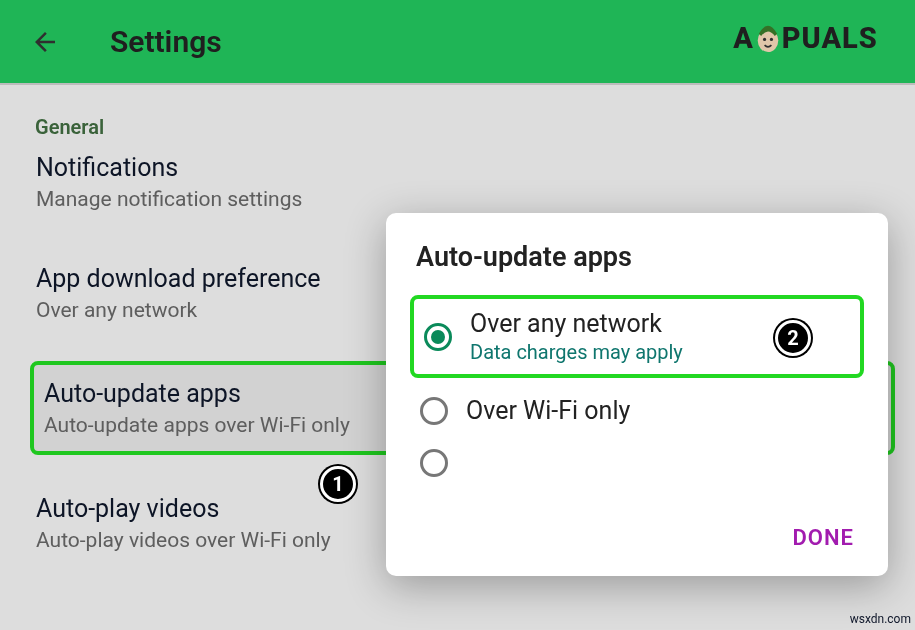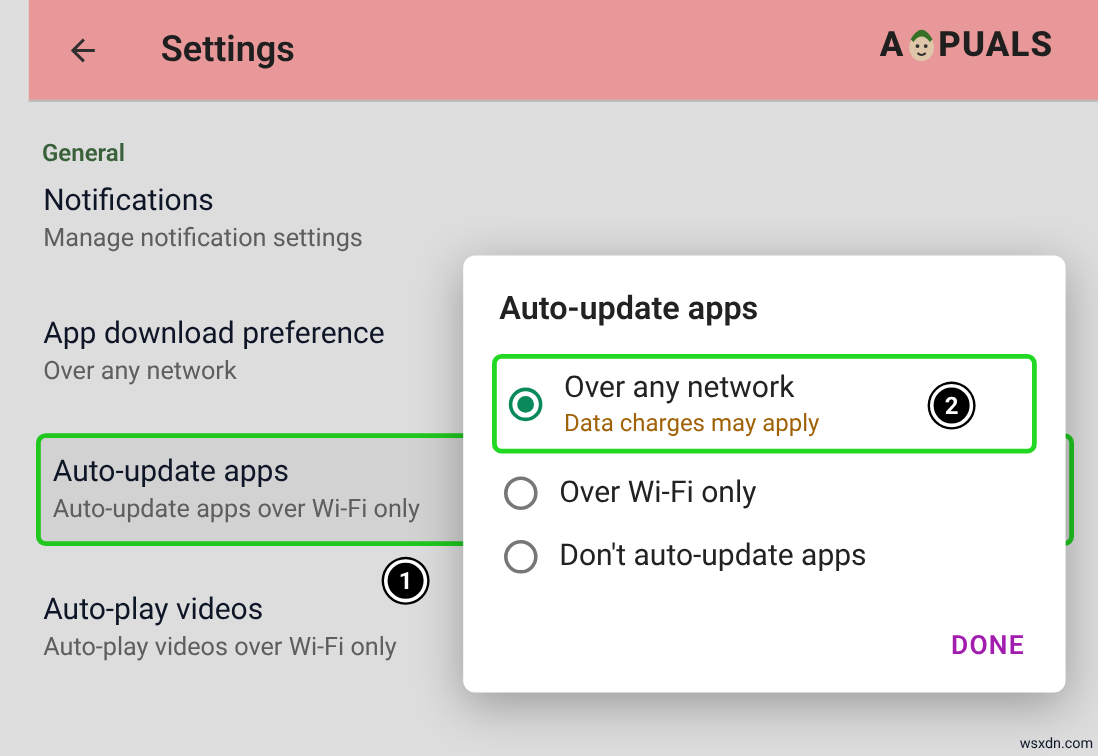--- a/index.html
+++ b/index.html
@@ -22,25 +22,24 @@
       width: 915px;
       height: 630px;
       background: rgba(0,0,0,0.08);
       pointer-events: none;
       z-index: 2;
     }
     .header {
       display: flex;
       align-items: center;
       height: 85px;
-      background: #fca5a5;
+      background: #22c55e;
       border-bottom: 2px solid #ccc;
       padding-left: 25px;
       position: relative;
-      margin-left: 24px;
     }
     .back-arrow {
       width: 40px;
       height: 40px;
       display: flex;
       align-items: center;
       justify-content: center;
       color: #444;
     }
     .page-title {
@@ -167,21 +166,21 @@
     .radio-text-wrap {
       display: flex;
       flex-direction: column;
     }
     .radio-label {
       font-size: 25px;
       color: #222;
     }
     .radio-sub {
       font-size: 20px;
-      color: #a16207;
+      color: #0f766e;
       margin-top: 2px;
     }
     .dialog-actions {
       display: flex;
       justify-content: flex-end;
       margin-top: 30px;
     }
     .done-btn {
       color: #a21caf;
       font-size: 22px;
@@ -269,23 +268,20 @@
 
     <div class="radio-item">
       <div class="radio-circle"></div>
       <div class="radio-text-wrap">
         <div class="radio-label">Over Wi-Fi only</div>
       </div>
     </div>
 
     <div class="radio-item">
       <div class="radio-circle"></div>
-      <div class="radio-text-wrap">
-        <div class="radio-label">Don't auto-update apps</div>
-      </div>
     </div>
 
   </div>
   <div class="dialog-actions">
     <div class="done-btn">DONE</div>
   </div>
 </div>
 
 <div class="badge badge-2">2</div>
 

